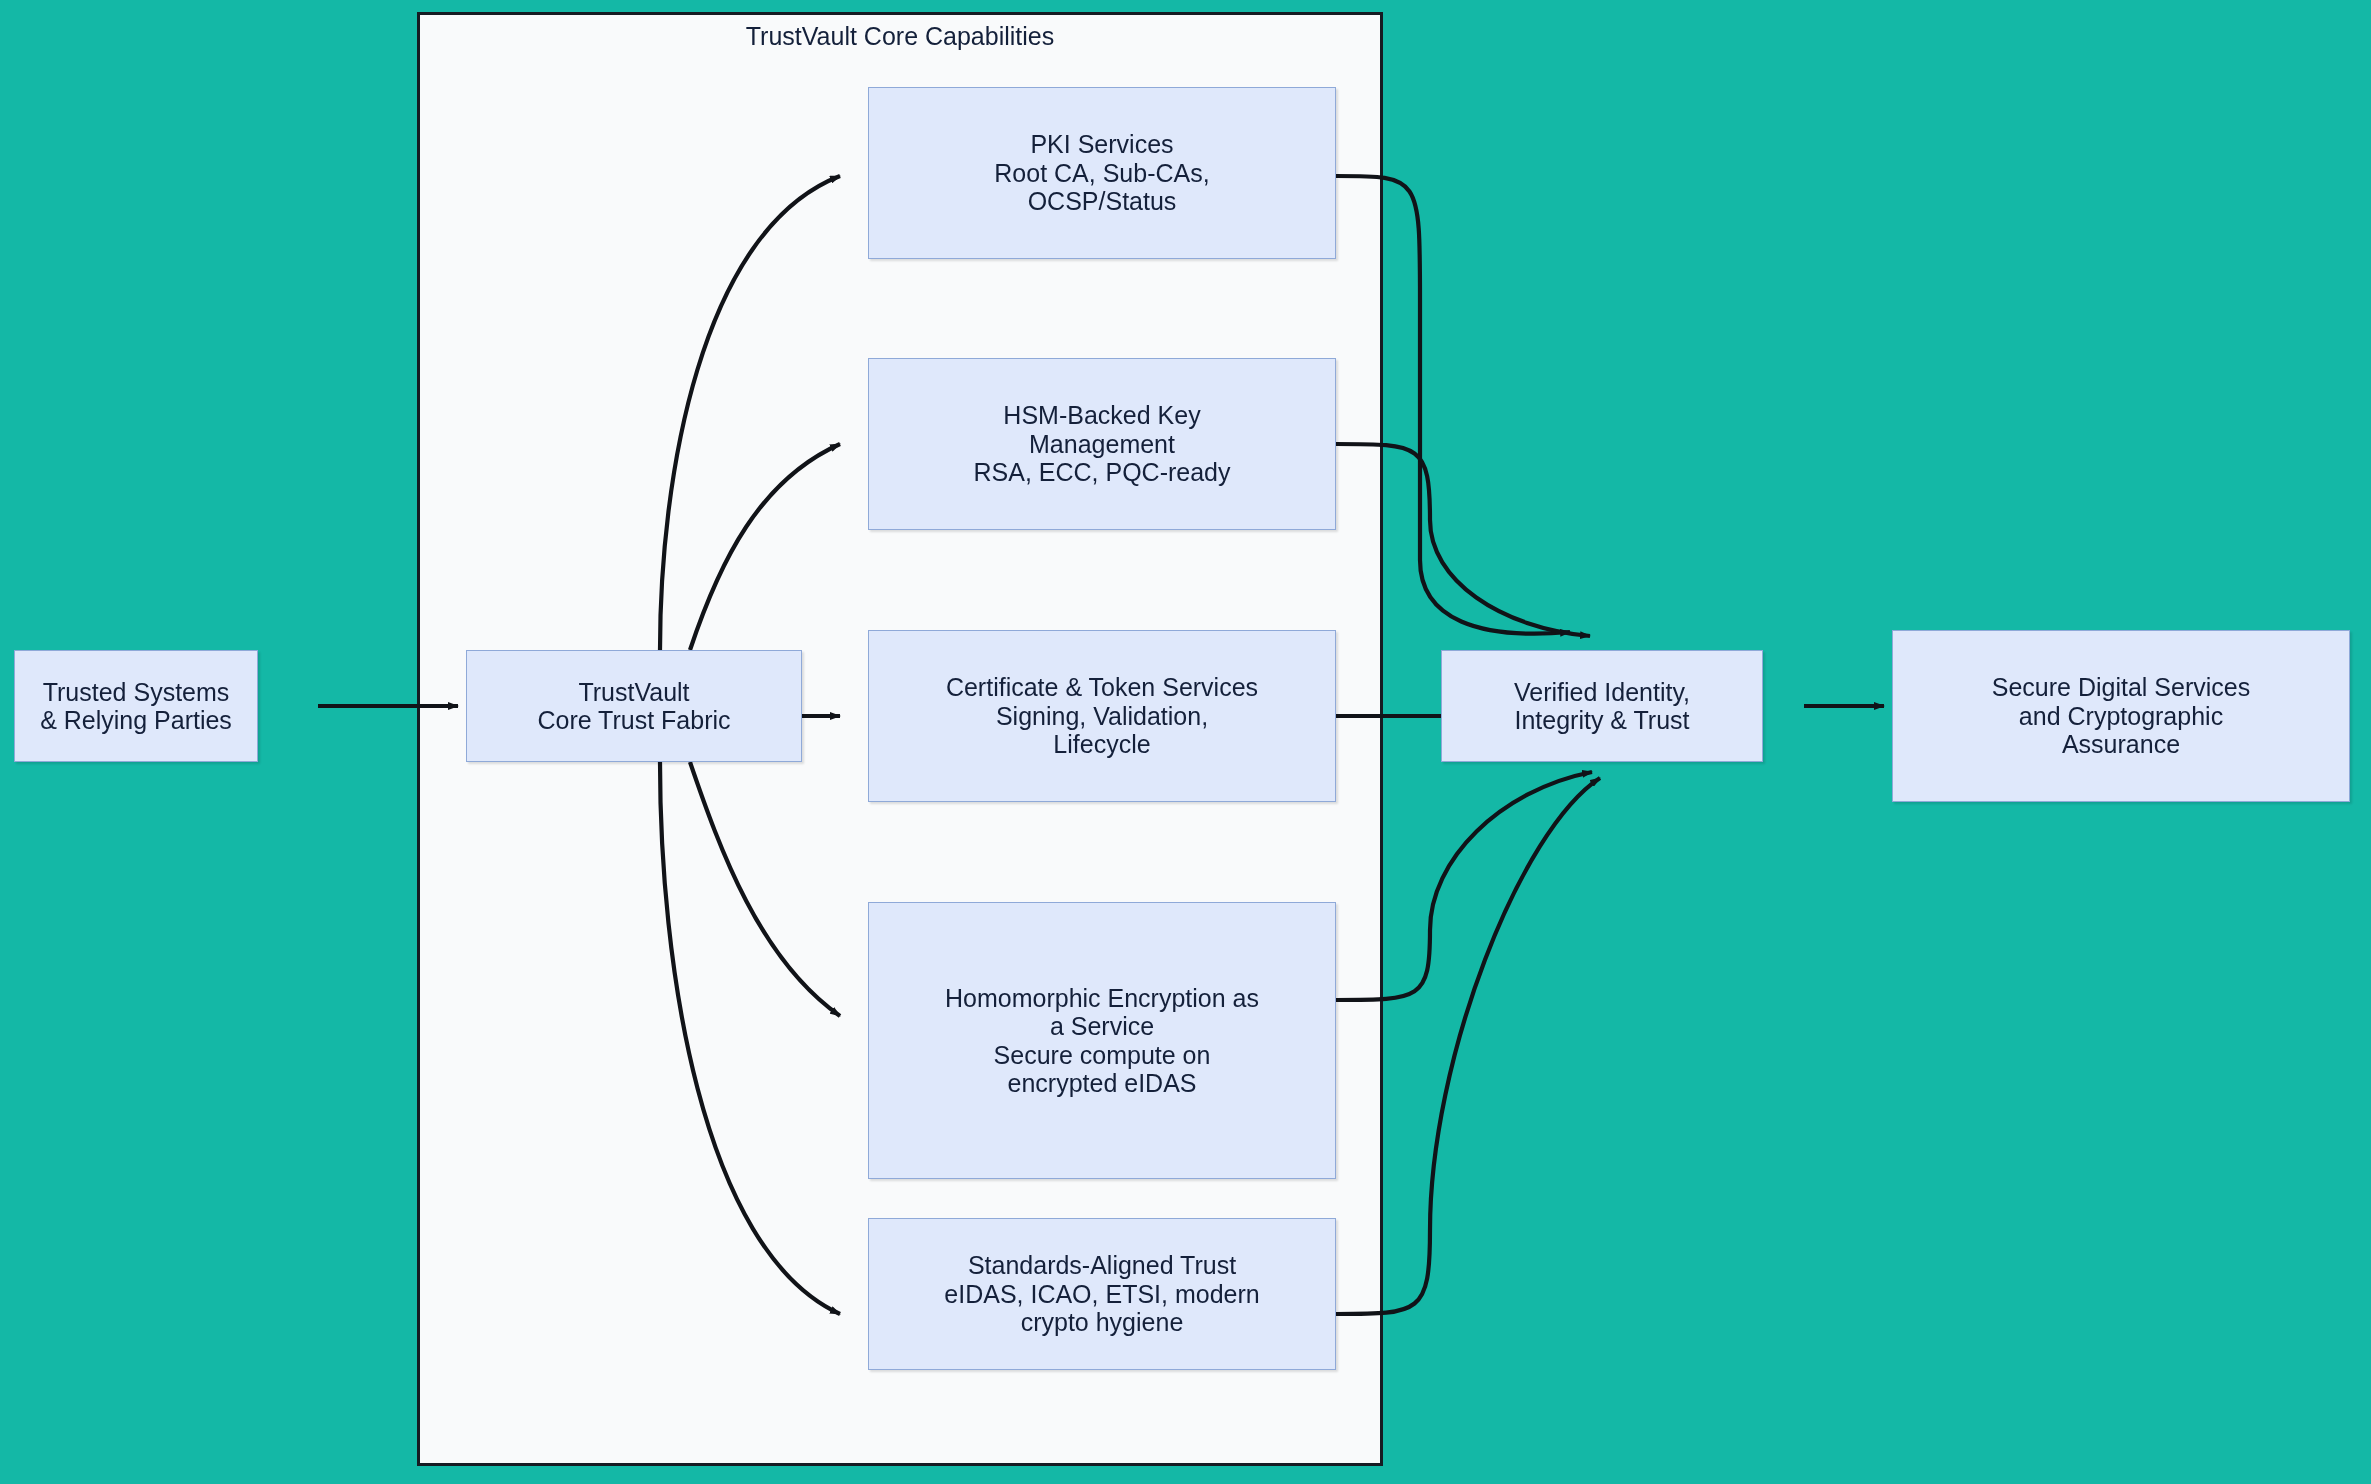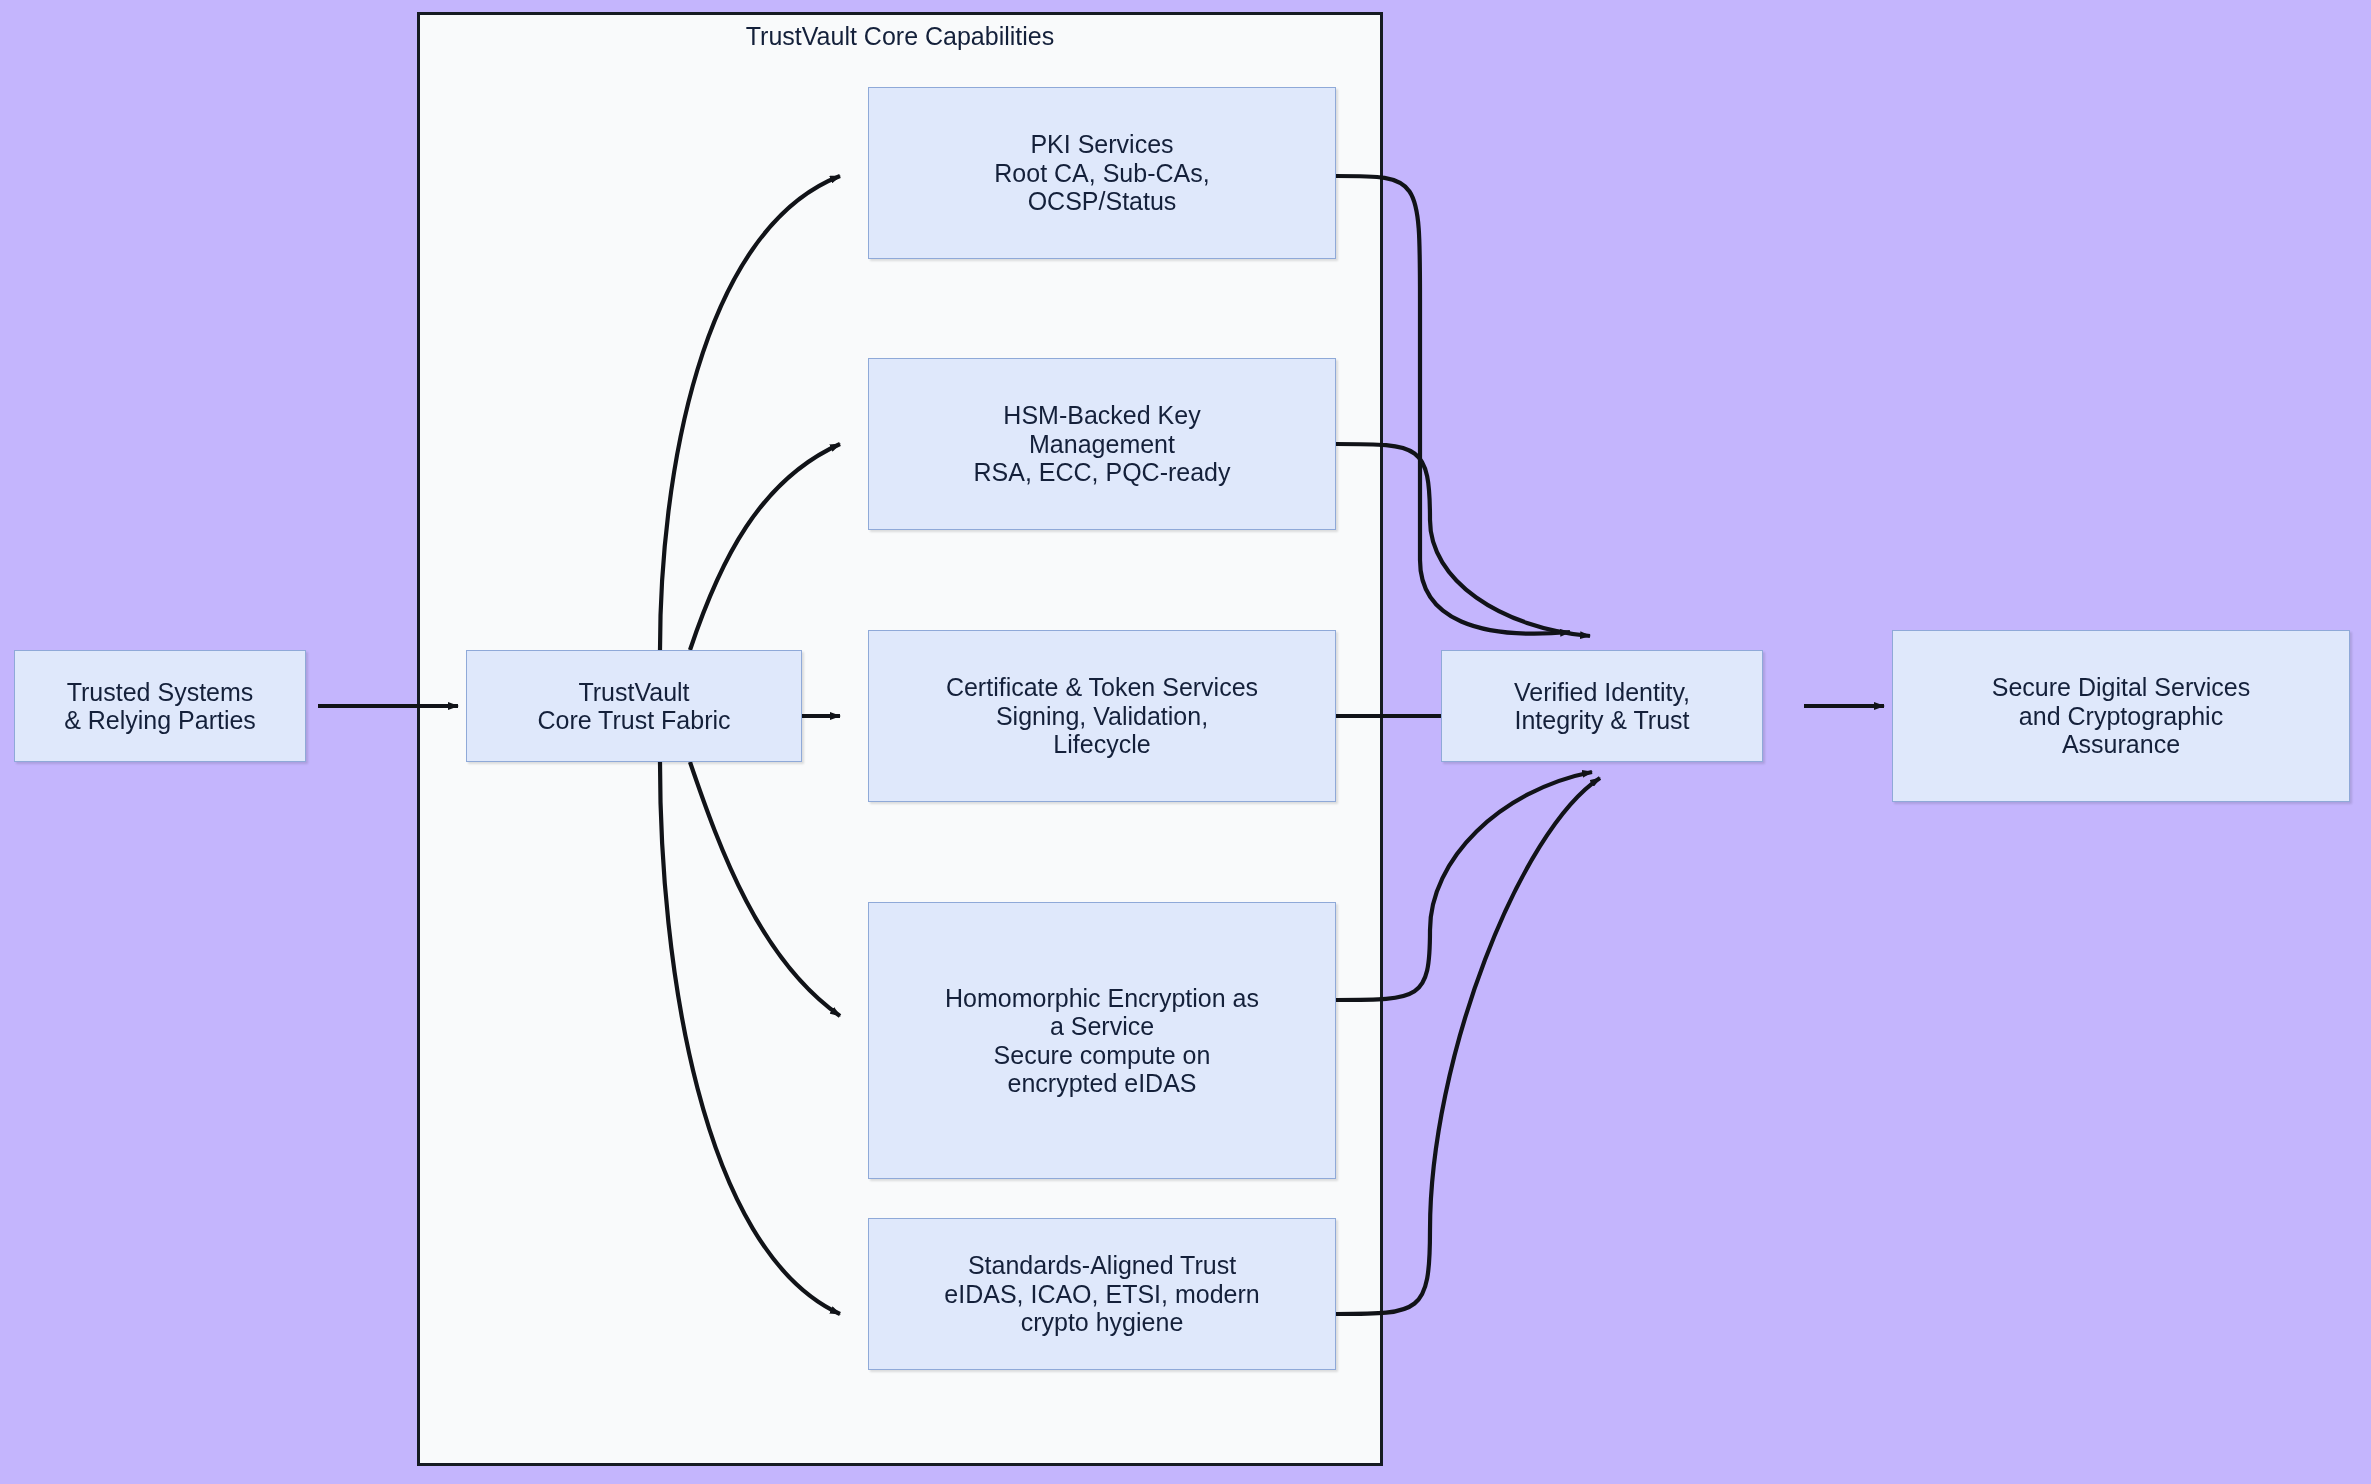--- a/index.html
+++ b/index.html
@@ -7,21 +7,21 @@
     padding: 0;
     background: #f7f7f8;
   }
   body {
     font-family: "Liberation Sans", sans-serif;
   }
   #canvas {
     position: relative;
     width: 2371px;
     height: 1484px;
-    background: #c4b5fd;
+    background: #14b8a6;
     overflow: hidden;
   }
   svg.edges {
     position: absolute;
     left: 0;
     top: 0;
     width: 2371px;
     height: 1484px;
     pointer-events: none;
   }
@@ -83,21 +83,21 @@
       <path d="M660,762 C660,960 700,1250 840,1314"></path>
       <path d="M1336,176 C1420,176 1420,176 1420,300 L1420,560 C1420,620 1480,640 1570,632"></path>
       <path d="M1336,444 C1420,444 1430,444 1430,520 C1430,580 1500,628 1590,636"></path>
       <path d="M1336,716 L1474,716"></path>
       <path d="M1336,1000 C1420,1000 1430,1000 1430,930 C1430,860 1500,790 1592,772"></path>
       <path d="M1336,1314 C1420,1314 1430,1314 1430,1230 C1430,1060 1520,830 1600,778"></path>
       <path d="M1804,706 L1884,706"></path>
     </g>
   </svg>
 
-  <div class="node" style="left:14px; top:650px; width:292px; height:112px;">
+  <div class="node" style="left:14px; top:650px; width:244px; height:112px;">
     <span class="lines">
       <span class="line">Trusted Systems</span>
       <span class="line">&amp; Relying Parties</span>
     </span>
   </div>
 
   <div class="node" style="left:466px; top:650px; width:336px; height:112px;">
     <span class="lines">
       <span class="line">TrustVault</span>
       <span class="line">Core Trust Fabric</span>

